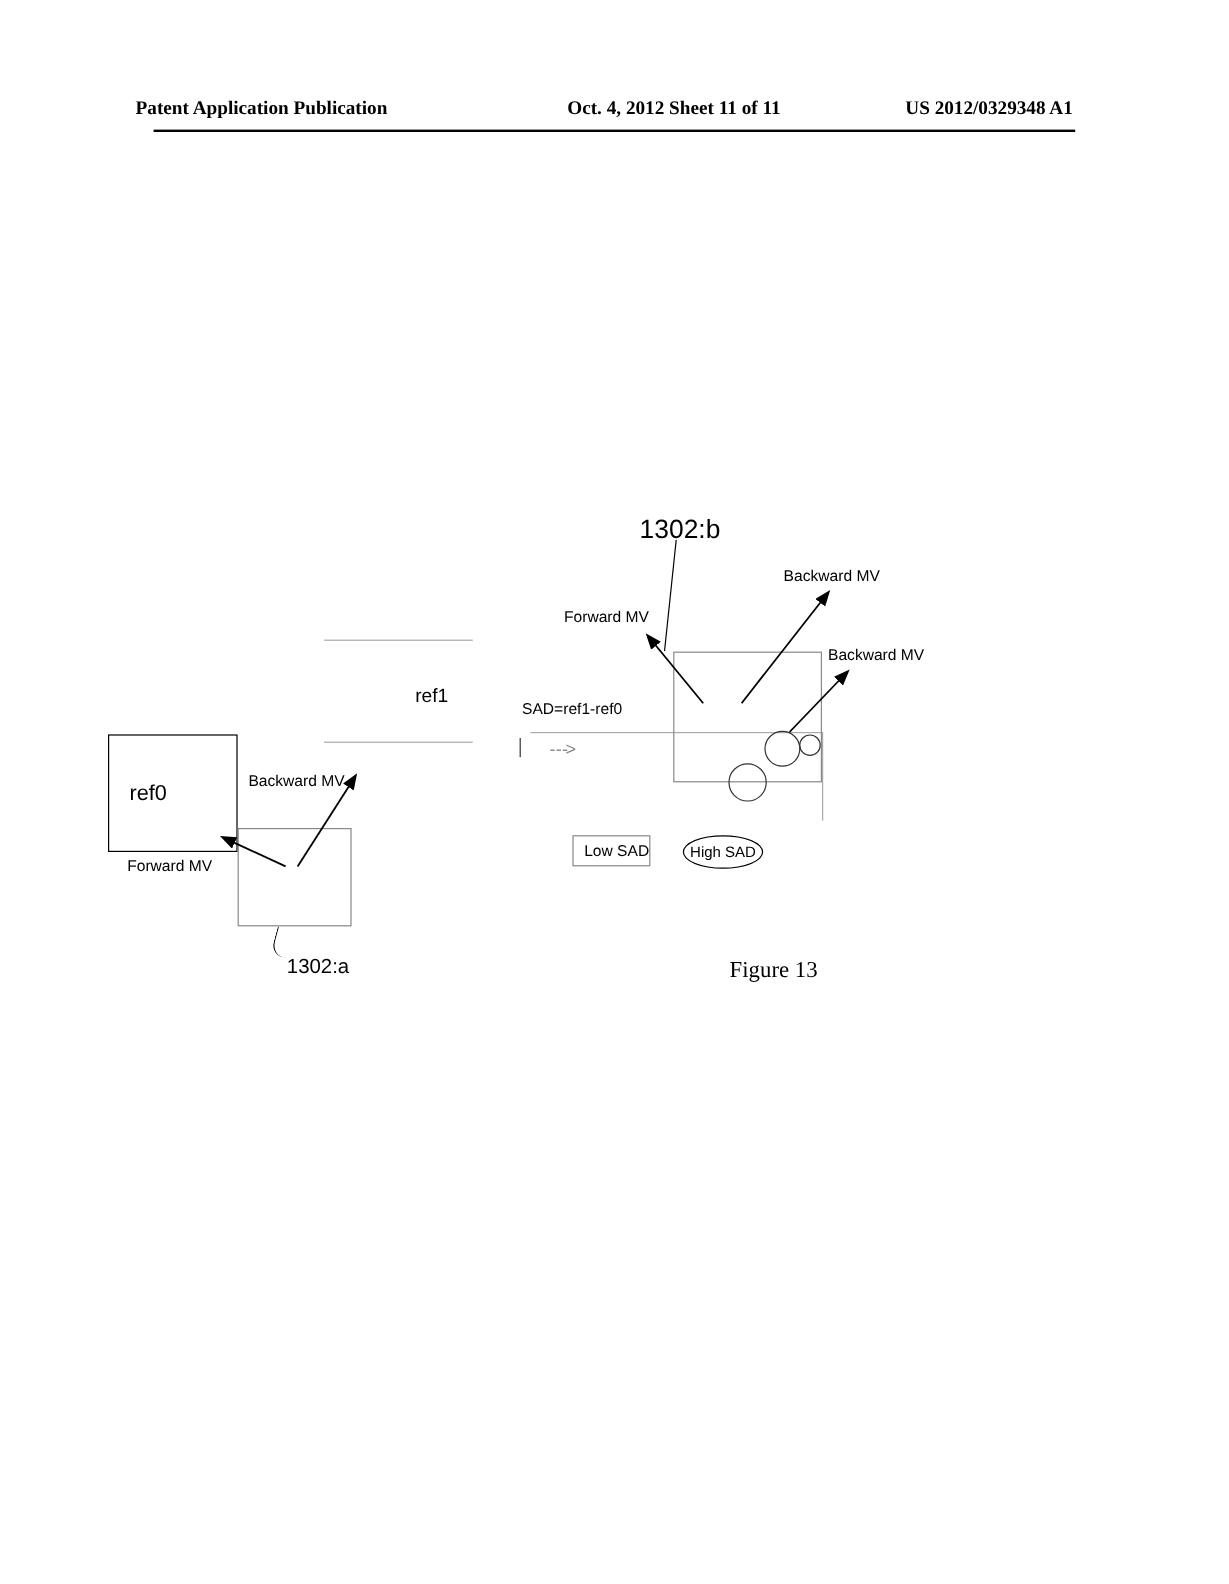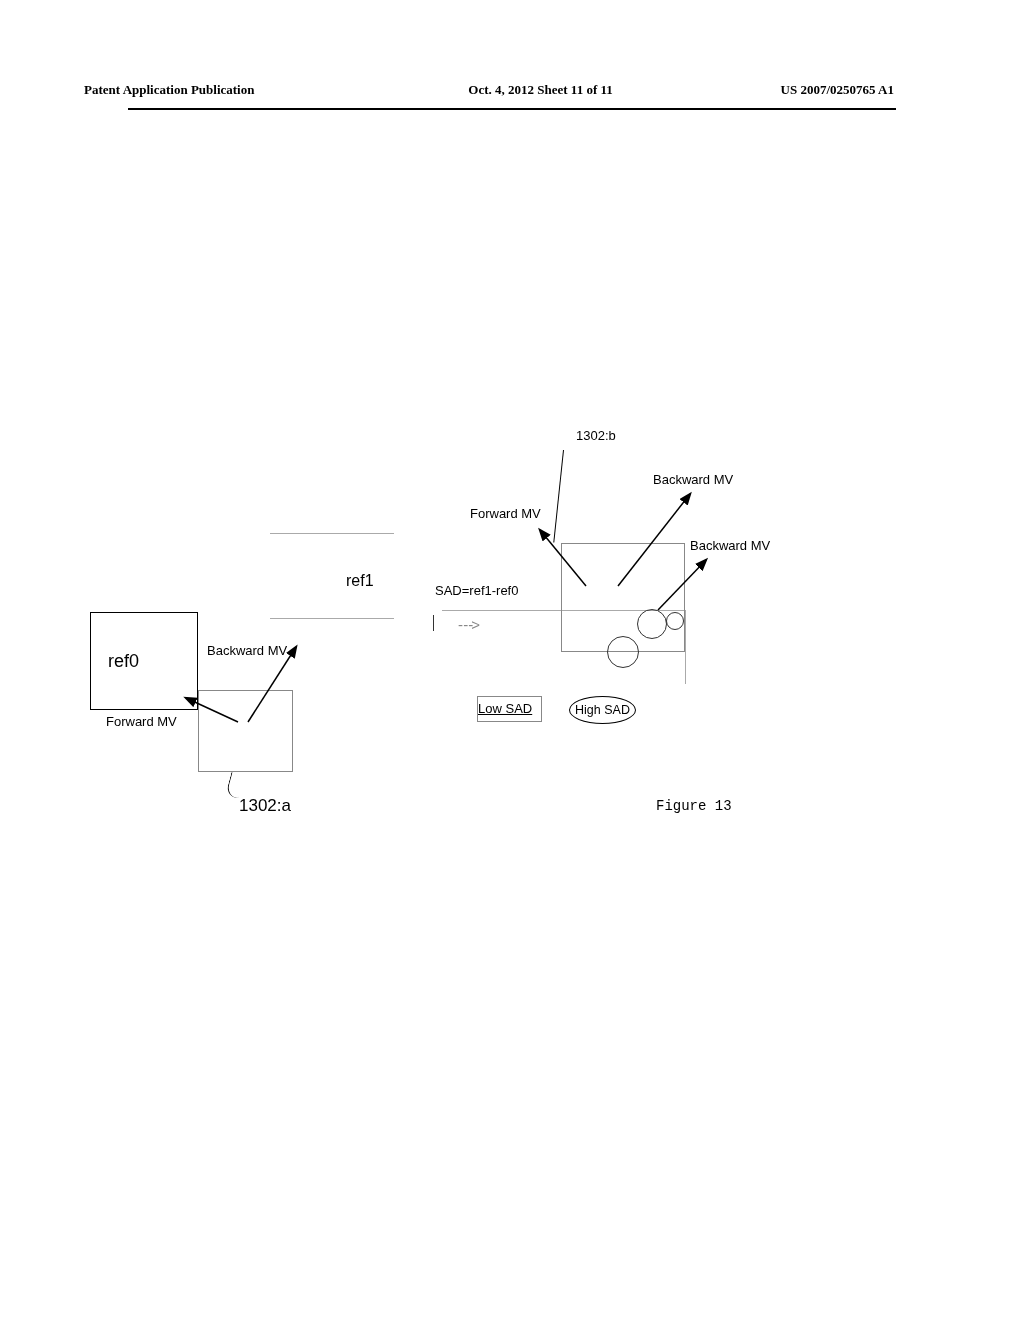--- a/index.html
+++ b/index.html
@@ -14,22 +14,22 @@
       font-family: "Times New Roman", Times, serif;
       position: relative;
     }
     .header {
       position: absolute;
       top: 82px;
       left: 0;
       right: 0;
       display: flex;
       justify-content: space-between;
-      padding: 0 130px 0 84px;
-      font-size: 13px;
+      padding: 0 130px 0 113px;
+      font-size: 16px;
     }
     .header-left {
       font-weight: bold;
     }
     .header-center {
       font-weight: bold;
       margin-left: 46px;
     }
     .header-right {
       font-weight: bold;
@@ -142,22 +142,21 @@
       top: 30px;
       width: 1px;
       height: 93px;
       border-left: 1.5px solid #000;
       transform: rotate(6deg);
       transform-origin: top;
     }
     .b-callout-label {
       left: 533px;
       top: 8px;
-      font-size: 13px;
-      margin-left: 43px;
+      font-size: 22px;
     }
     .right-fwd-mv {
       left: 470px;
       top: 86px;
       font-size: 13px;
     }
     .right-bwd-mv-1 {
       left: 653px;
       top: 52px;
       font-size: 13px;
@@ -186,23 +185,22 @@
       color: #888;
       letter-spacing: -2px;
     }
     .low-sad-box {
       left: 477px;
       top: 276px;
       width: 65px;
       height: 26px;
       border: 1.5px solid #888;
       font-size: 13px;
-      text-align: left;
+      text-align: right;
       line-height: 24px;
-      text-decoration: underline;
     }
     .high-sad-ellipse {
       left: 569px;
       top: 276px;
       width: 67px;
       height: 28px;
       border: 1.5px solid #000;
       border-radius: 50%;
       font-size: 12.5px;
       text-align: center;
@@ -225,39 +223,39 @@
       width: 30px;
       height: 30px;
     }
     .circle-3 {
       left: 666px;
       top: 192px;
       width: 18px;
       height: 18px;
     }
     .figure-label {
-      left: 656px;
+      left: 608px;
       top: 378px;
-      font-size: 14px;
-      font-family: Liberation Mono, monospace;
+      font-size: 19px;
+      font-family: Liberation Serif, serif;
     }
     svg.overlay {
       position: absolute;
       top: 0;
       left: 0;
       pointer-events: none;
     }
   </style>
 </head>
 <body>
 
 <div class="header">
   <span class="header-left">Patent Application Publication</span>
   <span class="header-center">Oct. 4, 2012   Sheet 11 of 11</span>
-  <span class="header-right">US 2007/0250765 A1</span>
+  <span class="header-right">US 2012/0329348 A1</span>
 </div>
 <div class="header-divider"></div>
 
 <div class="diagram-container">
 
   <div class="ref0-box"></div>
   <div class="ref0-label">ref0</div>
 
   <div class="ref1-line-top"></div>
   <div class="ref1-line-bottom"></div>

